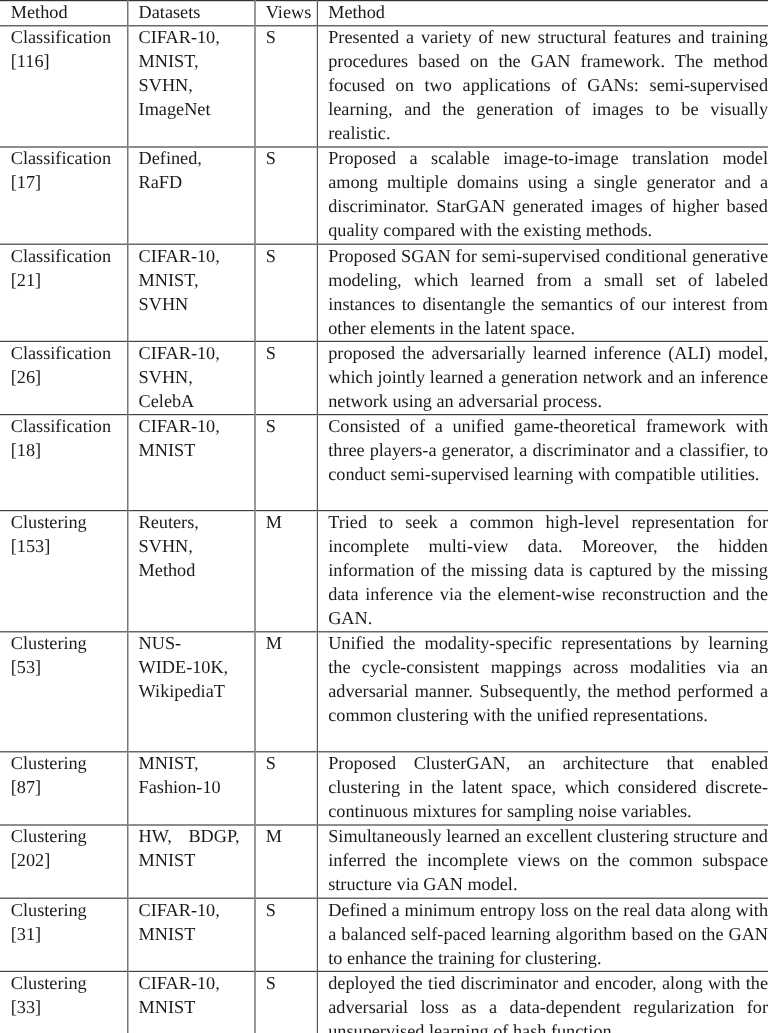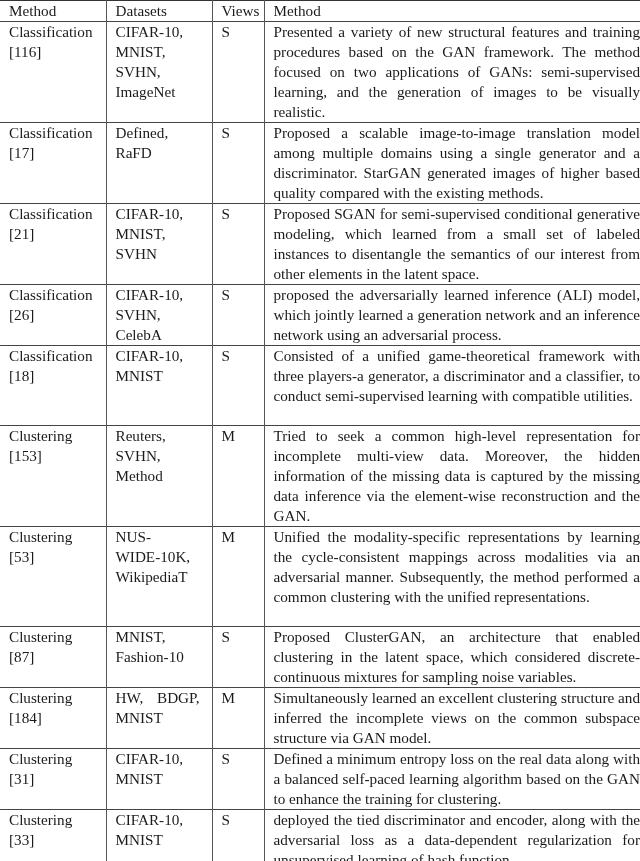--- a/index.html
+++ b/index.html
@@ -150,21 +150,21 @@
         <td class="ds">
           <span class="ds-line">MNIST,</span>
           <span class="ds-line">Fashion-10</span>
         </td>
         <td>S</td>
         <td class="desc">Proposed ClusterGAN, an architecture that enabled clustering in the latent space, which considered discrete-continuous mixtures for sampling noise variables.</td>
       </tr>
       <tr style="height: 60px;">
         <td>
           <span class="ds-line">Clustering</span>
-          <span class="ds-line">[184]</span>
+          <span class="ds-line">[202]</span>
         </td>
         <td class="ds">
           <span class="ds-line" style="word-spacing: 10px;">HW, BDGP,</span>
           <span class="ds-line">MNIST</span>
         </td>
         <td>M</td>
         <td class="desc">Simultaneously learned an excellent clustering structure and inferred the incomplete views on the common subspace structure via GAN model.</td>
       </tr>
       <tr style="height: 60px;">
         <td>

